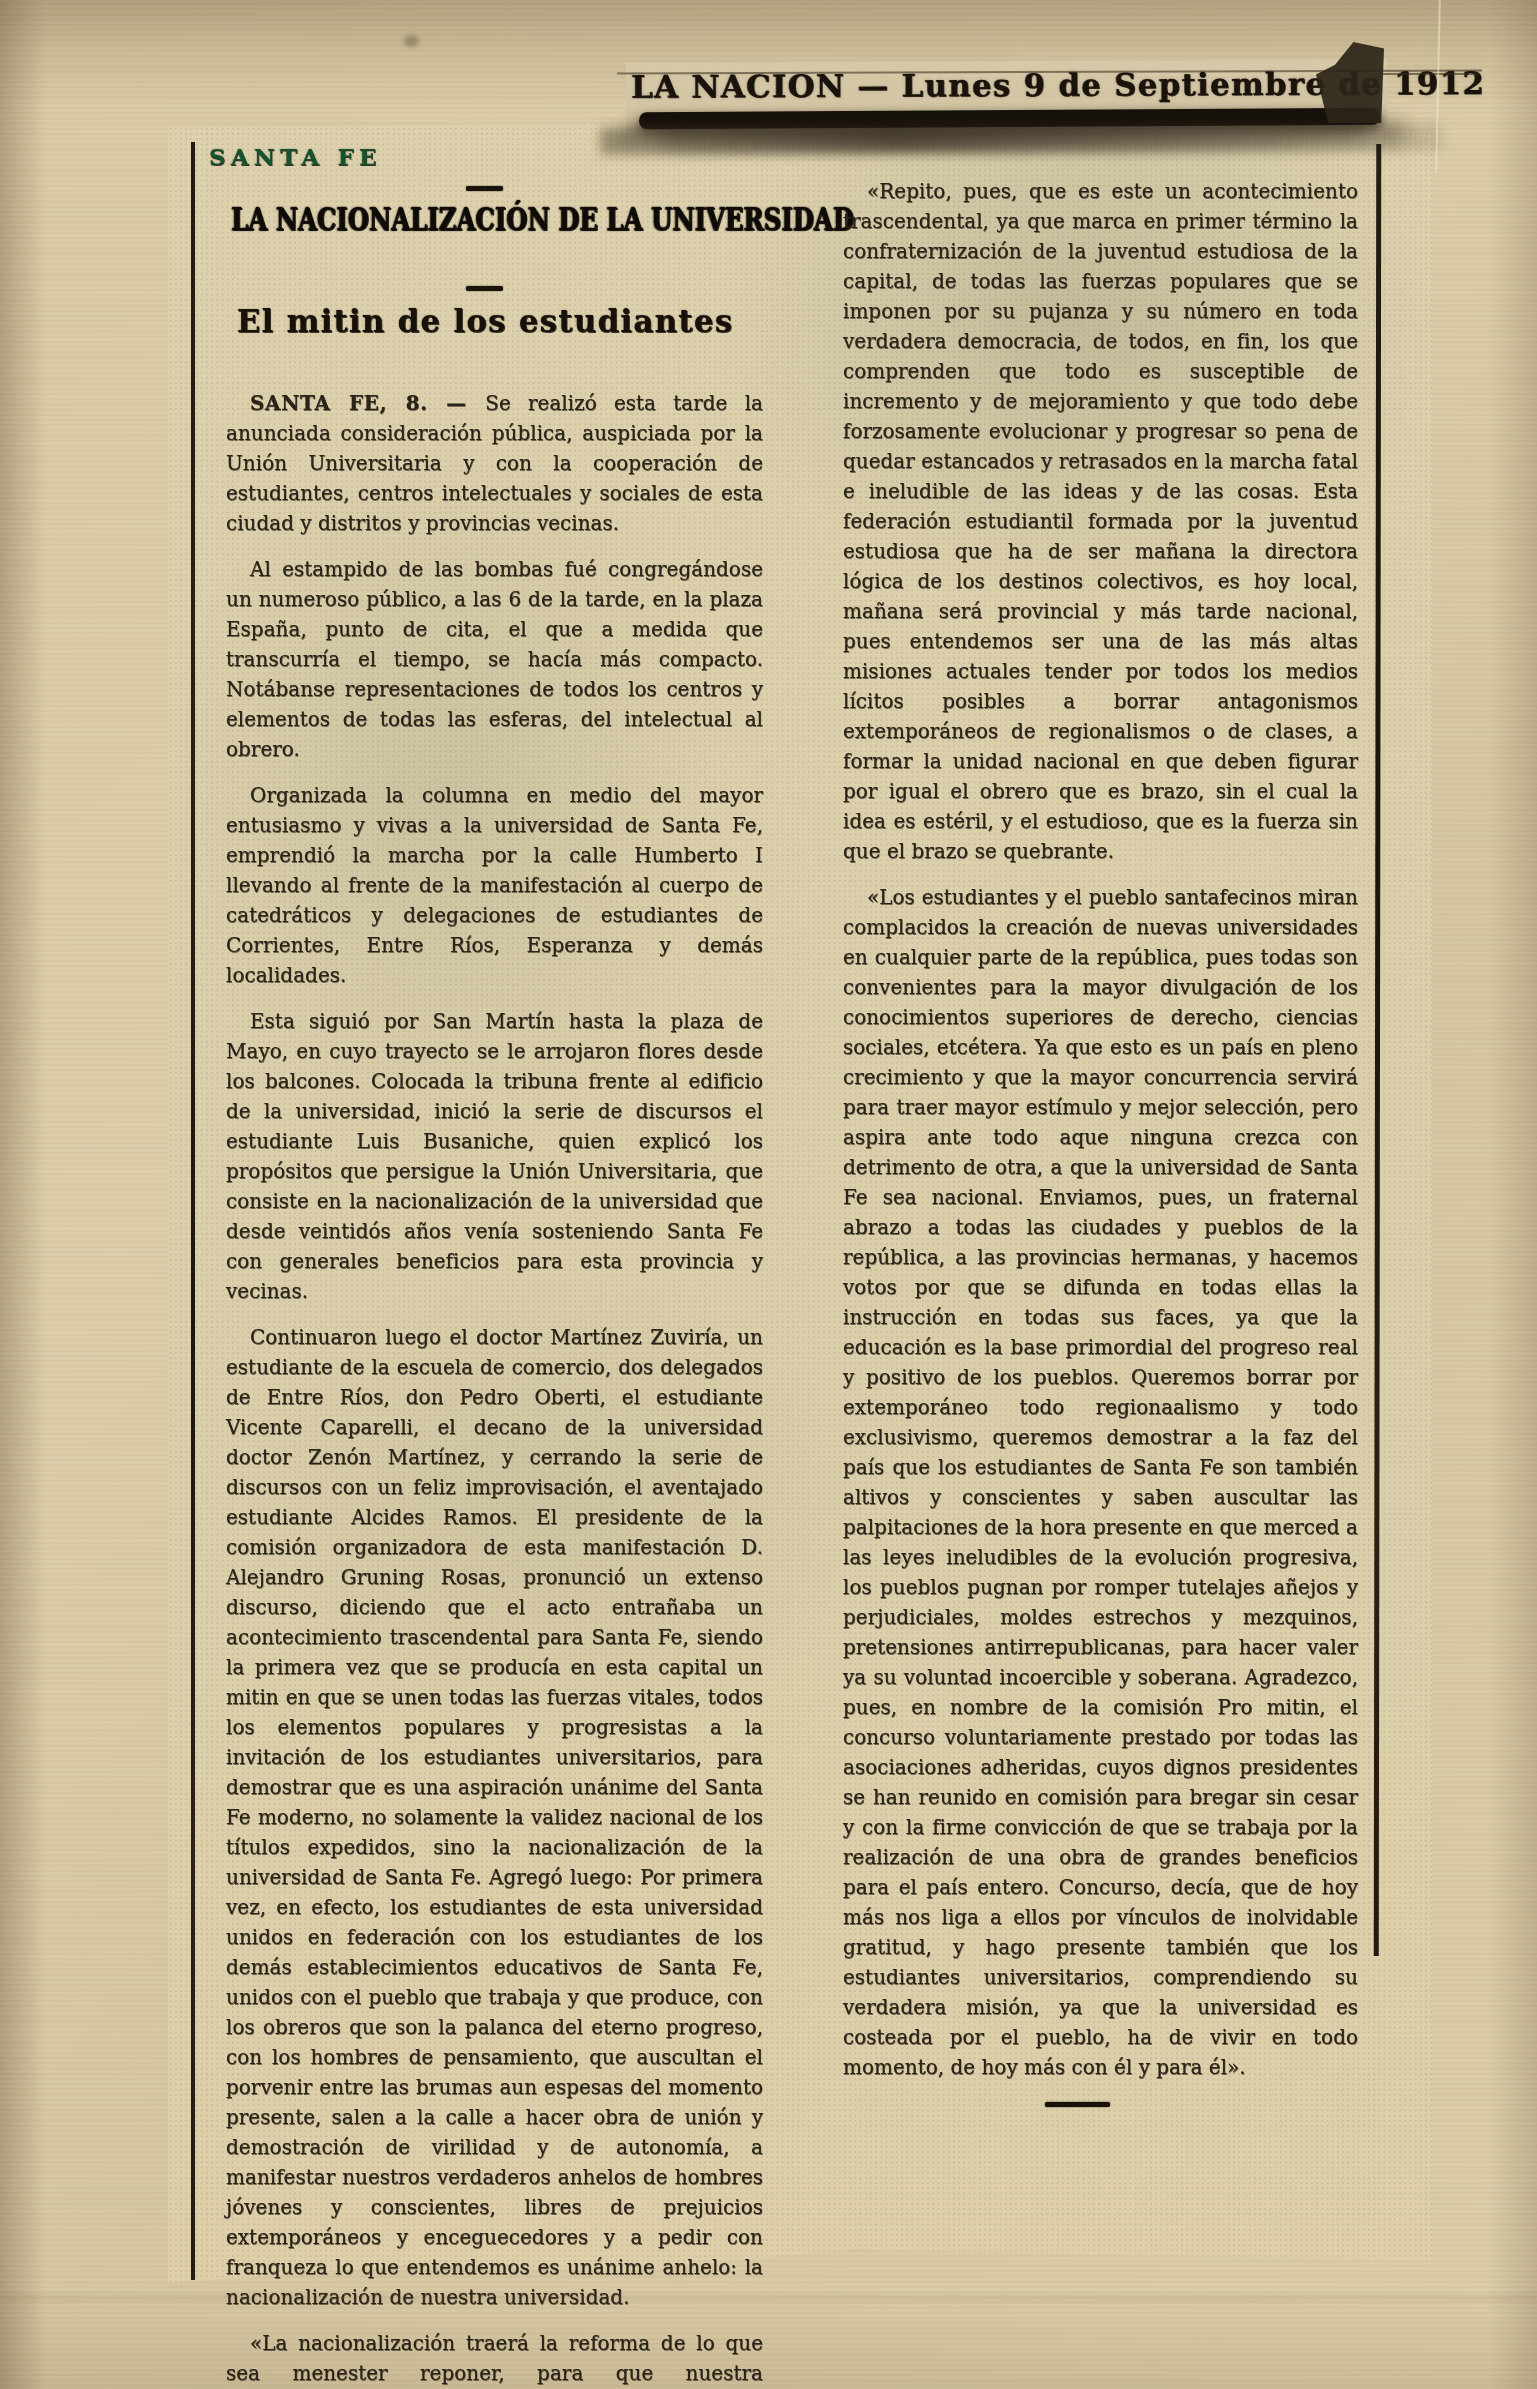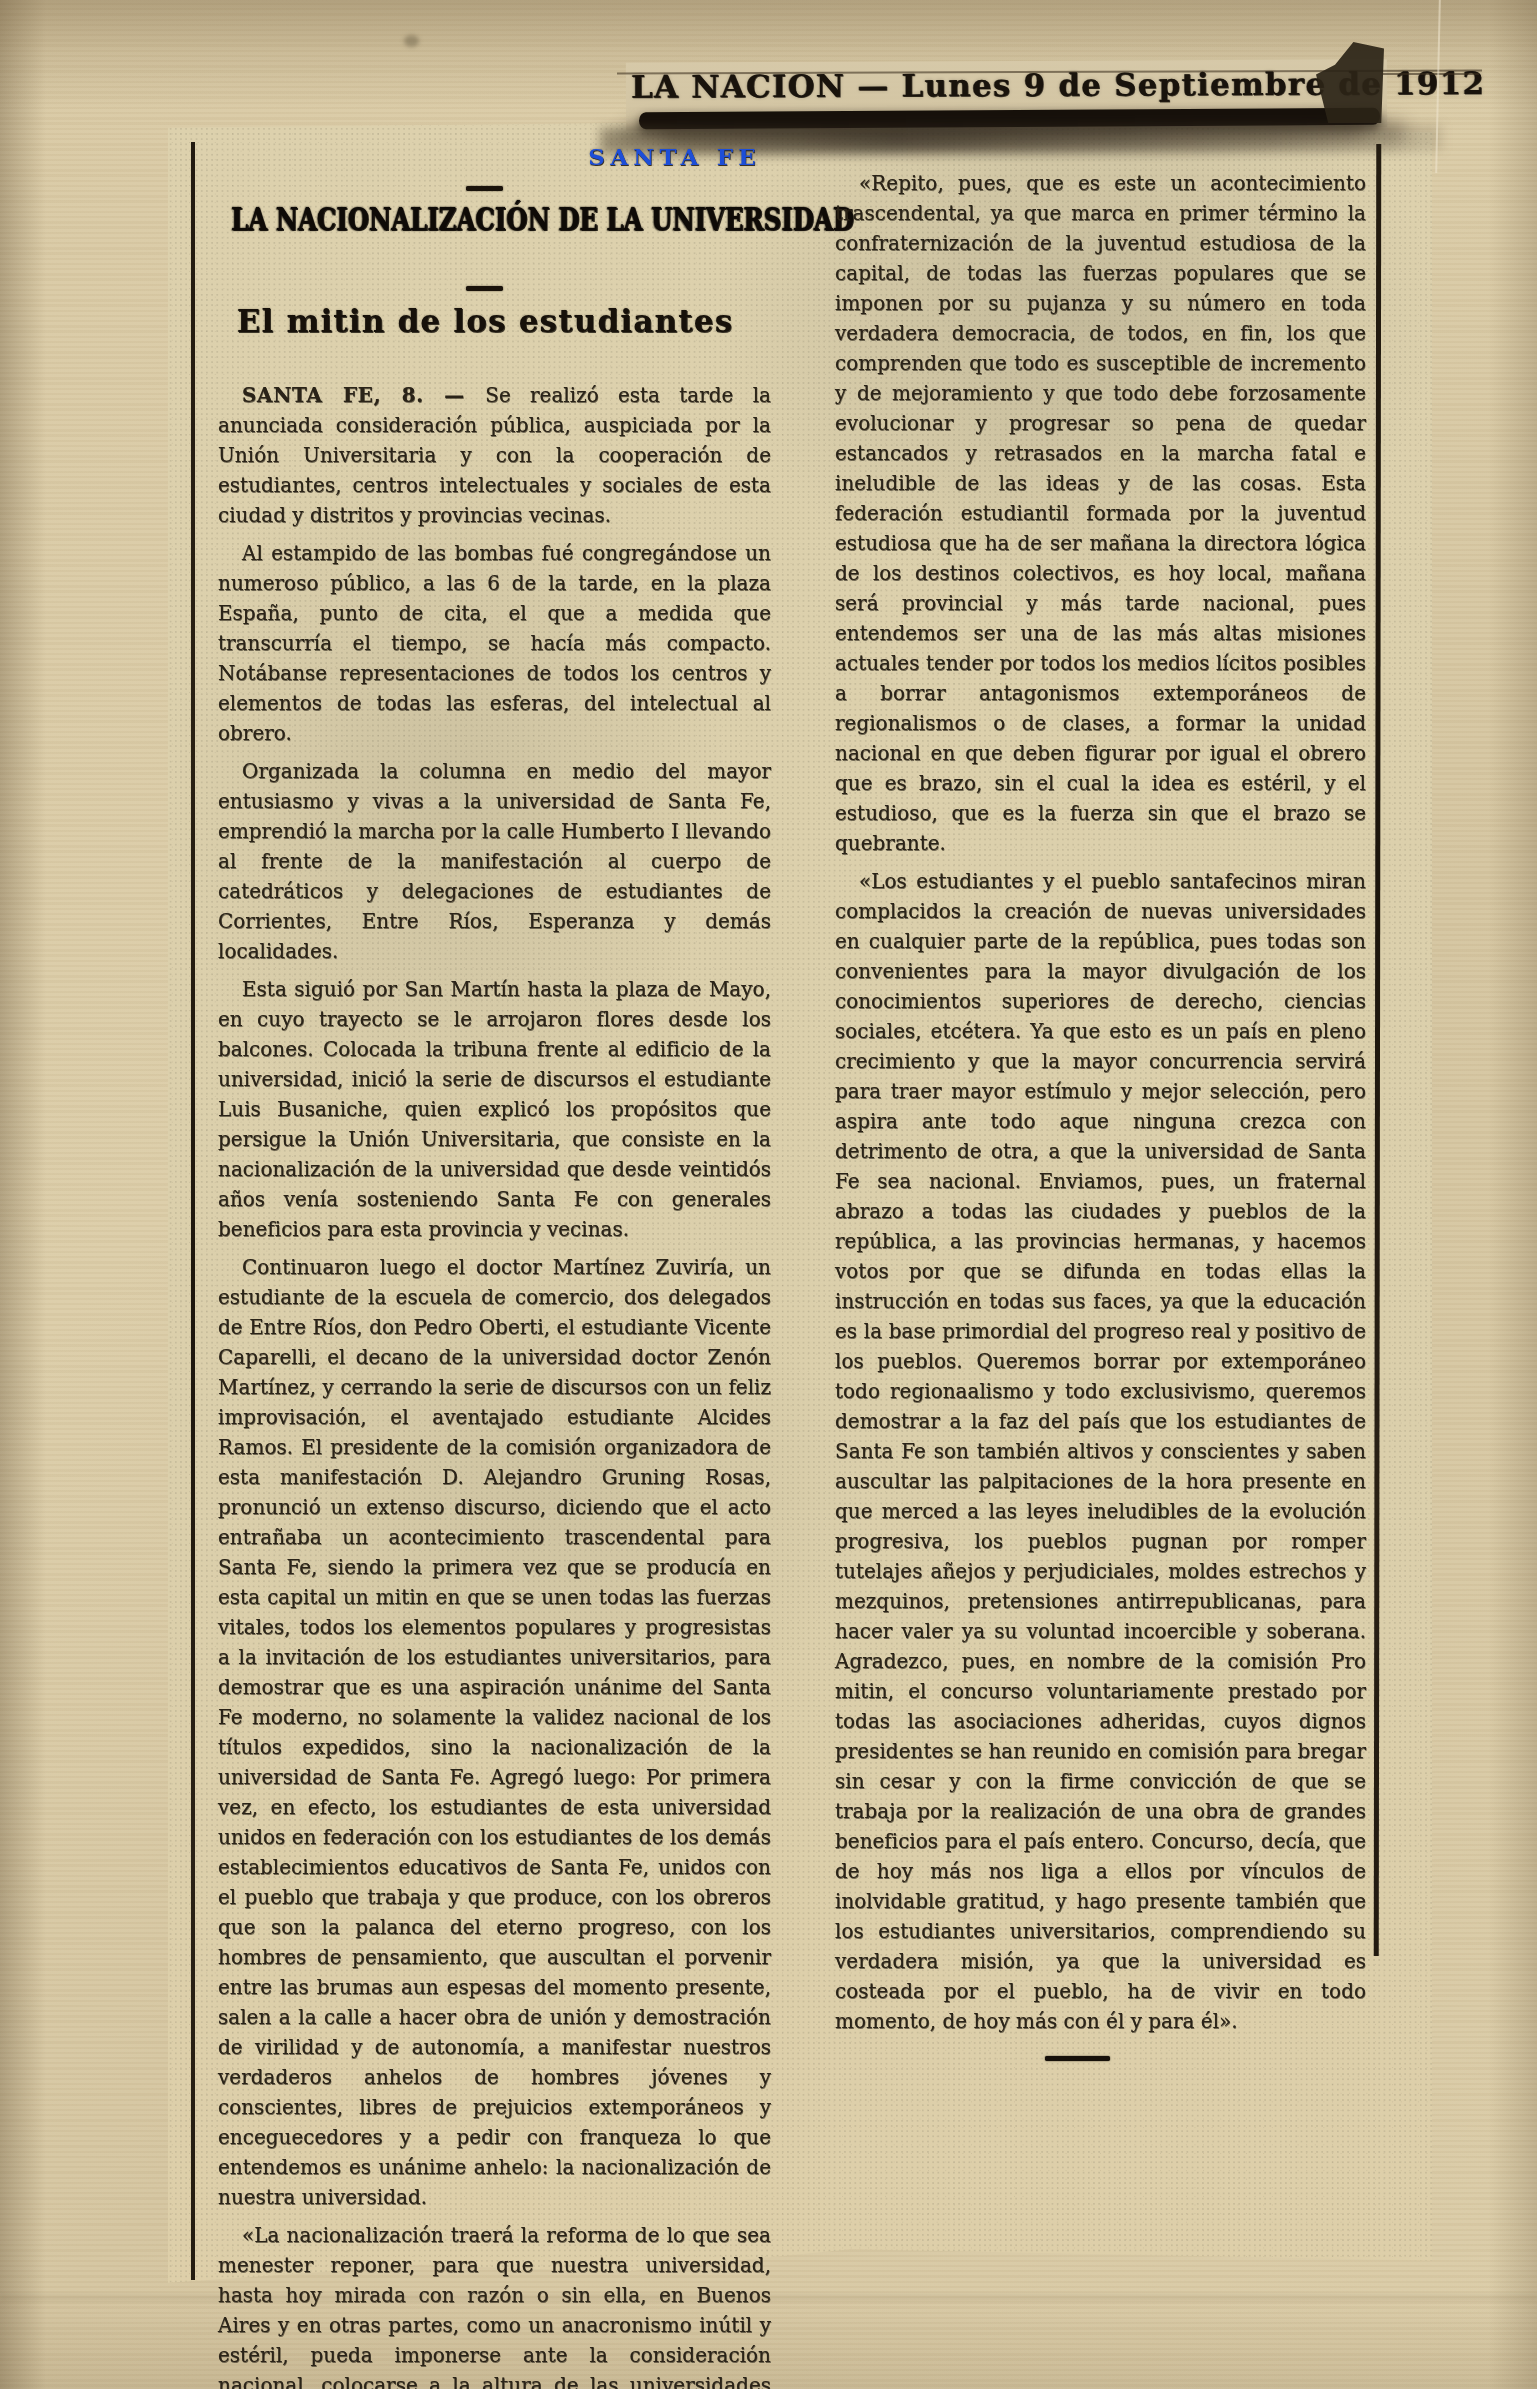--- a/index.html
+++ b/index.html
@@ -55,22 +55,22 @@
     box-shadow:0 0 5.8px rgba(44,36,23,.8);opacity:.92;}
   .masthead-tick{position:absolute;left:1381px;top:73px;width:98px;height:1.7px;background:rgba(58,46,30,.6);}
 
   
   .rule-left{position:absolute;left:191px;top:142px;width:4px;height:2138px;
     background:linear-gradient(180deg,#221a10 0%,#2a2114 28%,#1d160d 55%,#2b2216 80%,#241c11 100%);}
   .rule-right{position:absolute;left:1375px;top:144px;width:4.6px;height:1812px;
     background:linear-gradient(180deg,#241c11 0%,#1c150c 40%,#2a2115 75%,#221a10 100%);transform:rotate(.08deg);}
 
   
-  .kicker{position:absolute;left:209px;top:143px;width:552px;text-align:right;
-    font-weight:bold;font-size:23px;letter-spacing:5.2px;color:#1d4ed8;
+  .kicker{position:absolute;left:209px;top:143px;width:552px;text-align:left;
+    font-weight:bold;font-size:23px;letter-spacing:5.2px;color:#14532d;
     text-shadow:0.6px 0.6px 0.6px rgba(21,16,10,.8),0 0 2.3px rgba(21,16,10,.35);}
   .dash{position:absolute;background:#1a130b;height:5.2px;width:37px;border-radius:1.7px;
     box-shadow:0 0 1.7px rgba(26,19,11,.7);}
   .dash-1{left:466px;top:186px;}
   .dash-2{left:466px;top:286px;}
   .headline{
     position:absolute;left:209px;top:203px;width:552px;text-align:center;white-space:nowrap;
     font-weight:bold;font-size:26.5px;color:#0f0b07;letter-spacing:0;
     transform:scaleX(.92) scaleY(1.22);transform-origin:50% 50%;
     text-shadow:0 0 1.7px #0f0b07,1.2px 0.6px 0.6px rgba(15,11,7,.85),-0.6px 0.6px 1.2px rgba(15,11,7,.6);
@@ -78,21 +78,21 @@
   .subhead{
     position:absolute;left:209px;top:302px;width:552px;text-align:center;white-space:nowrap;
     font-weight:bold;font-size:32px;color:#17110a;letter-spacing:1.2px;
     transform:scaleX(.97);transform-origin:50% 50%;
     text-shadow:0.9px 0.9px 0.6px rgba(23,17,10,.8),0 0 2.3px rgba(23,17,10,.3);
   }
 
   
   .col{position:absolute;font-size:20px;line-height:30px;color:#2a2318;text-align:justify;
     text-shadow:0.5px 0.5px 0.5px rgba(42,35,24,.6),-0.2px 0 0.3px rgba(42,35,24,.35);}
-  .col p{margin:8px;text-indent:24px;}
+  .col p{margin:16px;text-indent:24px;}
   .col-left{left:210px;top:372px;width:569px;}
   .col-right{left:827px;top:160px;width:547px;}
   .dateline{font-weight:bold;letter-spacing:0.6px;}
   .end-dash{width:65px;height:5.8px;background:#17110a;border-radius:1.7px;margin:19.6px auto 0 auto;
     box-shadow:0 0 1.7px rgba(23,17,10,.8);transform:translateX(-23px);}
 
   
   .scratch-v{position:absolute;left:1437px;top:0;width:1.7px;height:173px;background:rgba(240,232,210,.55);transform:rotate(1.2deg);}
   .stain-1{position:absolute;left:404px;top:35px;width:15px;height:11.5px;background:rgba(100,88,64,.45);border-radius:50%;filter:blur(2.3px);}
   .fold-shadow{position:absolute;left:0;top:2295px;width:1538px;height:5.8px;background:rgba(110,92,60,.12);filter:blur(2.3px);}

